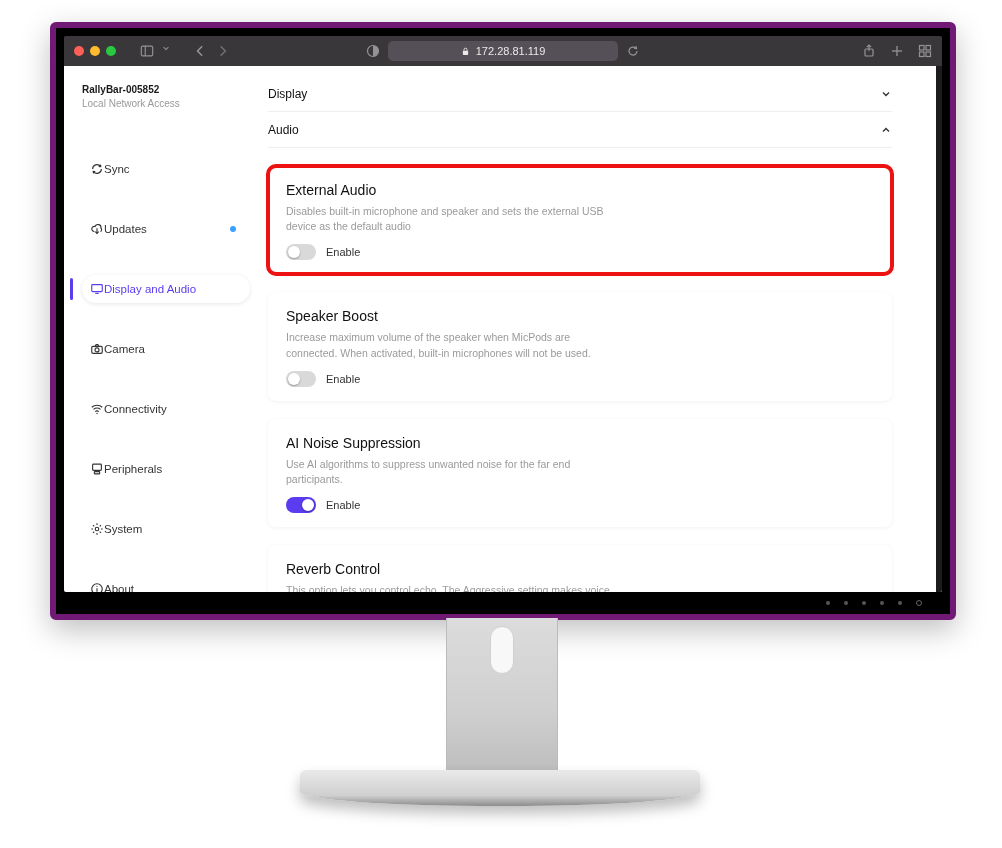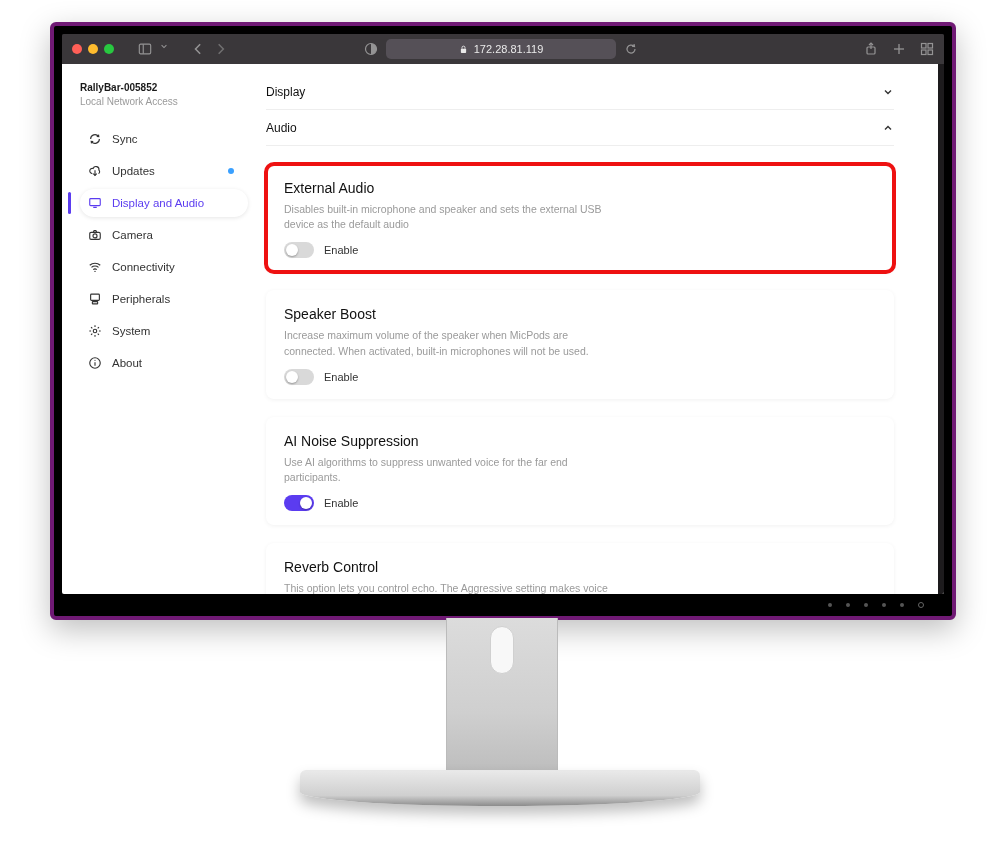--- a/index.html
+++ b/index.html
@@ -1,21 +1,21 @@
 <!DOCTYPE html>
 <html><head>
 <meta charset="utf-8">
 <style>
   * { box-sizing: border-box; margin: 0; padding: 0; font-family: -apple-system, "Segoe UI", Arial, sans-serif; }
   body { background: #fff; width: 1002px; height: 848px; overflow: hidden; }
 
   
   .monitor-outer {
     position: absolute; left: 50px; top: 22px; width: 906px; height: 598px;
-    background: #000; border: 4px solid #701a75; border-radius: 6px;
+    background: #000; border: 6px solid #701a75; border-radius: 6px;
     box-shadow: 0 10px 30px rgba(0,0,0,.25);
   }
   .screen {
     position: absolute; left: 8px; top: 8px; right: 8px; bottom: 22px;
     background: #2d2a2d; border-radius: 2px; overflow: hidden;
   }
   .monitor-bezel-bottom {
     position: absolute; left: 8px; right: 8px; bottom: 4px; height: 14px;
     display: flex; justify-content: flex-end; align-items: center; gap: 14px;
     padding-right: 20px;
@@ -64,23 +64,24 @@
     position: absolute; left: 0; top: 30px; right: 0; bottom: 0;
     background: #fff; display: flex;
   }
 
   
   .sidebar { width: 196px; padding: 18px 10px 10px 18px; }
   .device-title { font-size: 10px; font-weight: 700; color: #1a1a1a; }
   .device-sub { font-size: 10px; color: #9a9a9a; margin-top: 3px; margin-bottom: 18px; }
   .nav { list-style: none; display: flex; flex-direction: column; gap: 4px; }
   .nav-item {
-    display: flex; align-items: center; gap: 10px; height: 28px;
+    display: flex; align-items: center; height: 28px;
     padding: 0 8px; border-radius: 14px; font-size: 11.5px; color: #333;
     position: relative;
+    margin-top: 28px;
   }
   .nav-item.active {
     background: #fff; color: #5b3cf0; box-shadow: 0 1px 4px rgba(0,0,0,.1); text-align: center;
   }
   .nav-item.active::before {
     content:""; position:absolute; left:-12px; top:3px; bottom:3px; width:3px;
     background:#5b3cf0; border-radius:2px;
   }
   .nav-icon { width: 14px; height: 14px; display: inline-flex; align-items:center; justify-content:center; }
   .dot-badge { width:6px; height:6px; background:#3aa0ff; border-radius:50%; margin-left:auto; margin-right:6px; }
@@ -330,21 +331,21 @@
           <div class="card-title">Speaker Boost</div>
           <div class="card-desc">Increase maximum volume of the speaker when MicPods are connected. When activated, built-in microphones will not be used.</div>
           <div class="toggle-row">
             <div class="toggle"></div>
             <span class="toggle-label">Enable</span>
           </div>
         </div>
 
         <div class="card">
           <div class="card-title">AI Noise Suppression</div>
-          <div class="card-desc">Use AI algorithms to suppress unwanted voice for the far end participants.</div>
+          <div class="card-desc">Use AI algorithms to suppress unwanted noise for the far end participants.</div>
           <div class="toggle-row">
             <div class="toggle on"></div>
             <span class="toggle-label">Enable</span>
           </div>
         </div>
 
         <div class="card">
           <div class="card-title">Reverb Control</div>
           <div class="card-desc">This option lets you control echo. The Aggressive setting makes voice sound flatter.</div>
 

